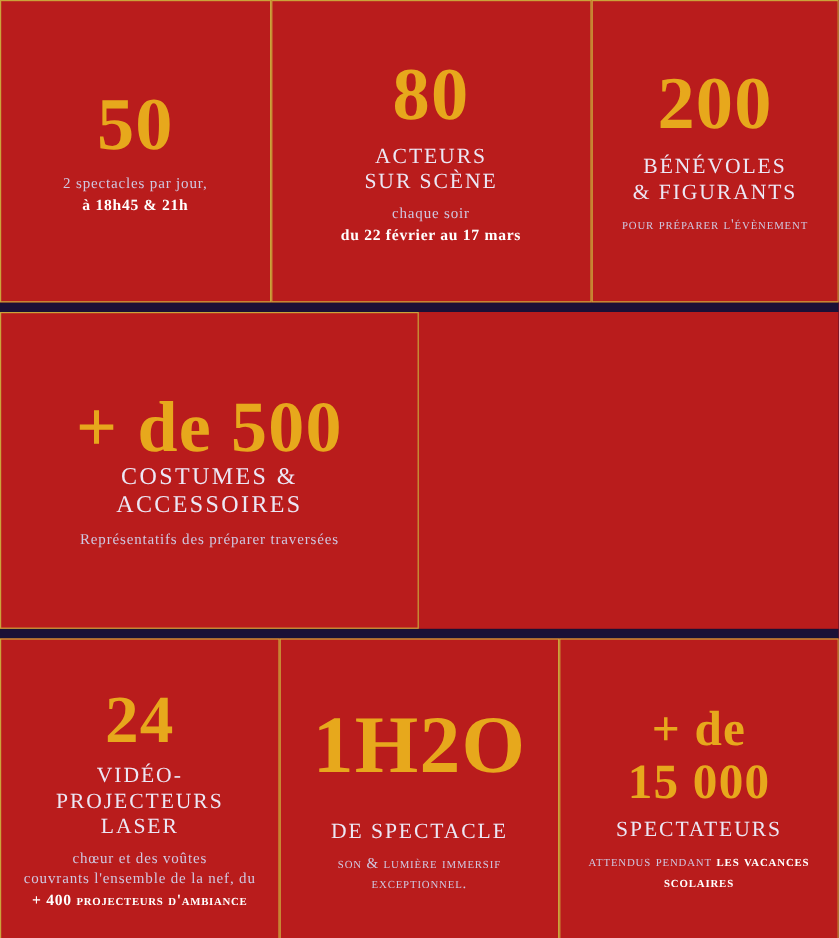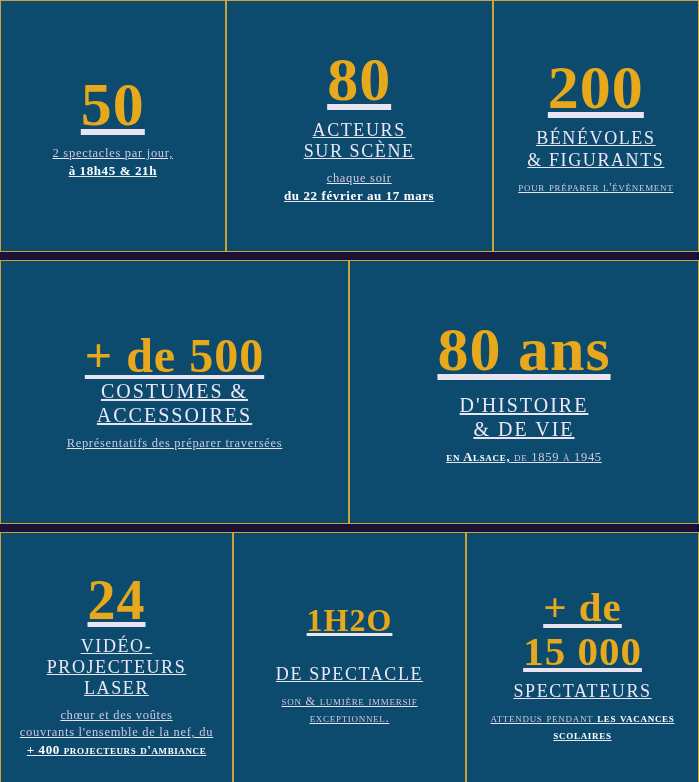--- a/index.html
+++ b/index.html
@@ -10,24 +10,23 @@
   body {
     width: 699px;
     height: 782px;
     font-family: "Liberation Serif", serif;
     color: #e9e4f2;
     overflow: hidden;
   }
   .infographic {
     width: 699px;
     height: 782px;
-    background: #0c4a6e;
+    background: #b91c1c;
     position: relative;
     box-sizing: border-box;
-    text-decoration: underline;
   }
   .row {
     display: flex;
     width: 100%;
     box-sizing: border-box;
   }
   .row-1 { height: 252px; }
   .row-2 { height: 264px; }
   .row-3 { height: 266px; }
 
@@ -67,24 +66,24 @@
   .big {
     color: #e7a81c;
     font-family: "Liberation Serif", serif;
     font-weight: 700;
     line-height: 1;
     letter-spacing: 1px;
   }
   .big-50 { font-size: 62px; margin-bottom: 10px; }
   .big-80 { font-size: 62px; margin-bottom: 10px; }
   .big-200 { font-size: 62px; margin-bottom: 10px; }
-  .big-500 { font-size: 48px; margin-bottom: 0; }
+  .big-500 { font-size: 60px; margin-bottom: 0; }
   .big-80ans { font-size: 62px; margin-bottom: 14px; }
   .big-24 { font-size: 56px; margin-bottom: 8px; }
-  .big-1h20 { font-size: 32px; margin-bottom: 28px; }
+  .big-1h20 { font-size: 68px; margin-bottom: 28px; }
   .big-15000 { font-size: 41px; line-height: 1.05; margin-bottom: 8px; }
 
   .label {
     color: #ece7f5;
     font-size: 18px;
     letter-spacing: 1.6px;
     line-height: 1.18;
     margin-bottom: 8px;
     text-transform: uppercase;
   }
@@ -157,30 +156,20 @@
     <div class="cell bordered r2c1">
       <div class="big big-500">+ de 500</div>
       <div class="label label-lg">
         <span class="sub-line">COSTUMES &amp;</span>
         <span class="sub-line">ACCESSOIRES</span>
       </div>
       <div class="sub">
         <span class="sub-line">Représentatifs des préparer traversées</span>
       </div>
     </div>
-    <div class="cell bordered r2c2">
-      <div class="big big-80ans">80 ans</div>
-      <div class="label label-lg">
-        <span class="sub-line">D'HISTOIRE</span>
-        <span class="sub-line">&amp; DE VIE</span>
-      </div>
-      <div class="sub">
-        <span class="inline-strong smallcaps">en Alsace,</span><span class="smallcaps"> de 1859 à 1945</span>
-      </div>
-    </div>
   </div>
 
   <div class="spacer-v"></div>
 
   <div class="row row-3">
     <div class="cell bordered r3c1">
       <div class="big big-24">24</div>
       <div class="label">
         <span class="sub-line">VIDÉO-PROJECTEURS</span>
         <span class="sub-line">LASER</span>

